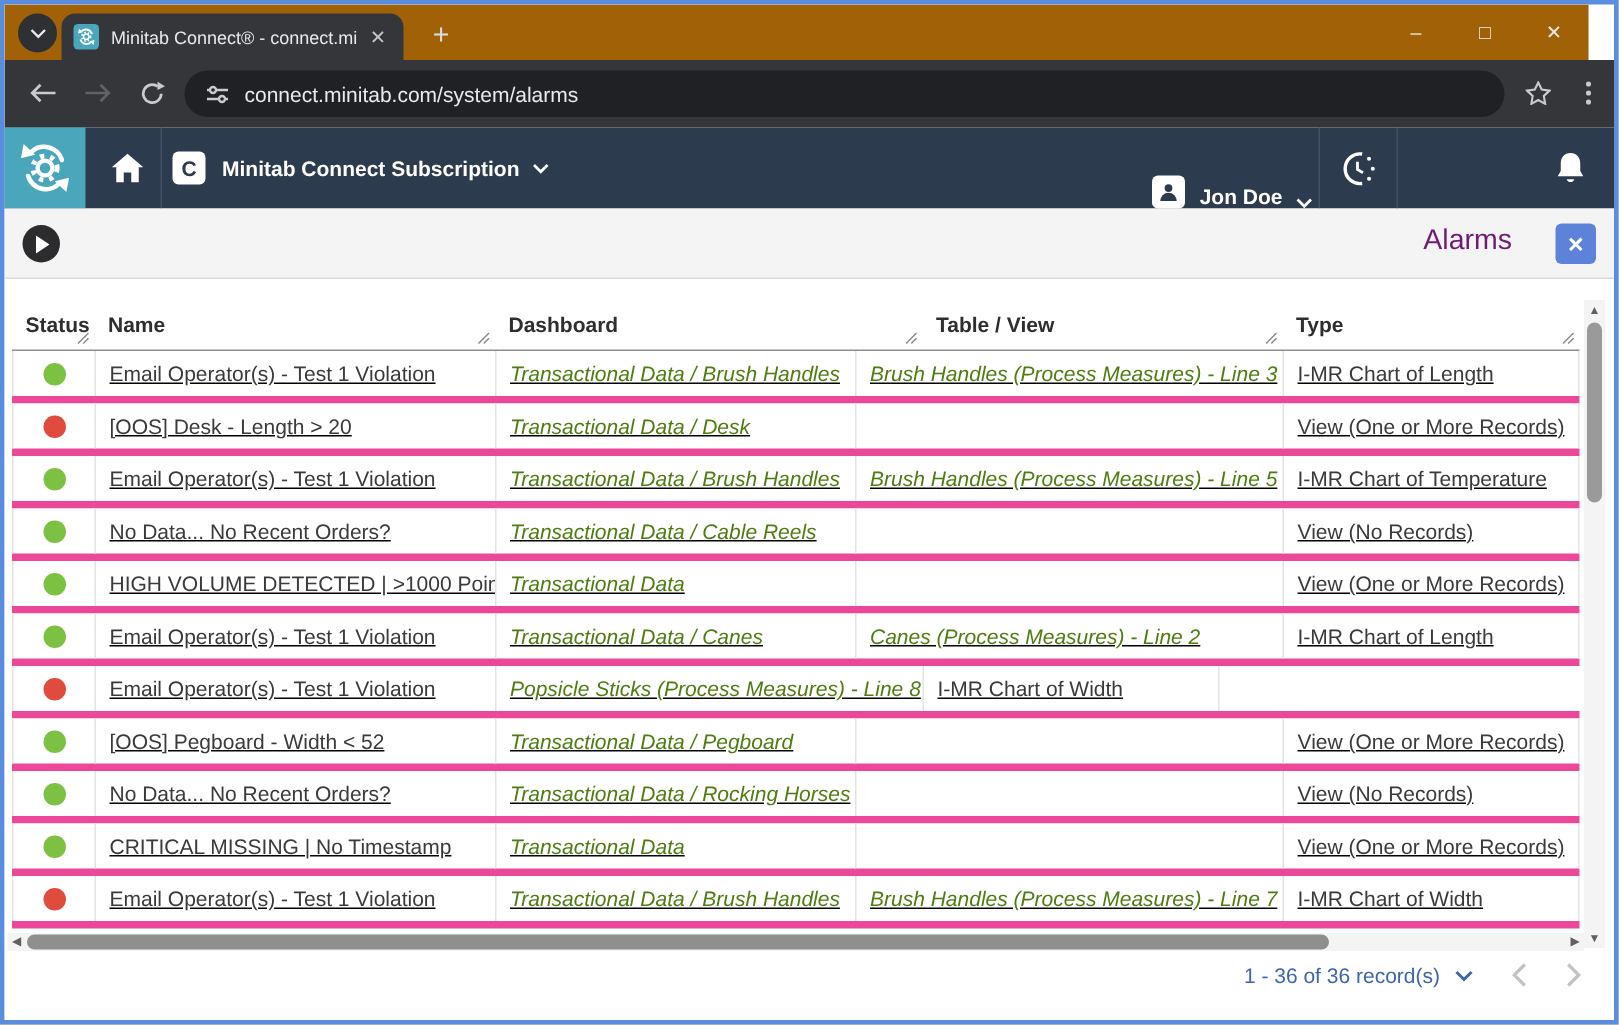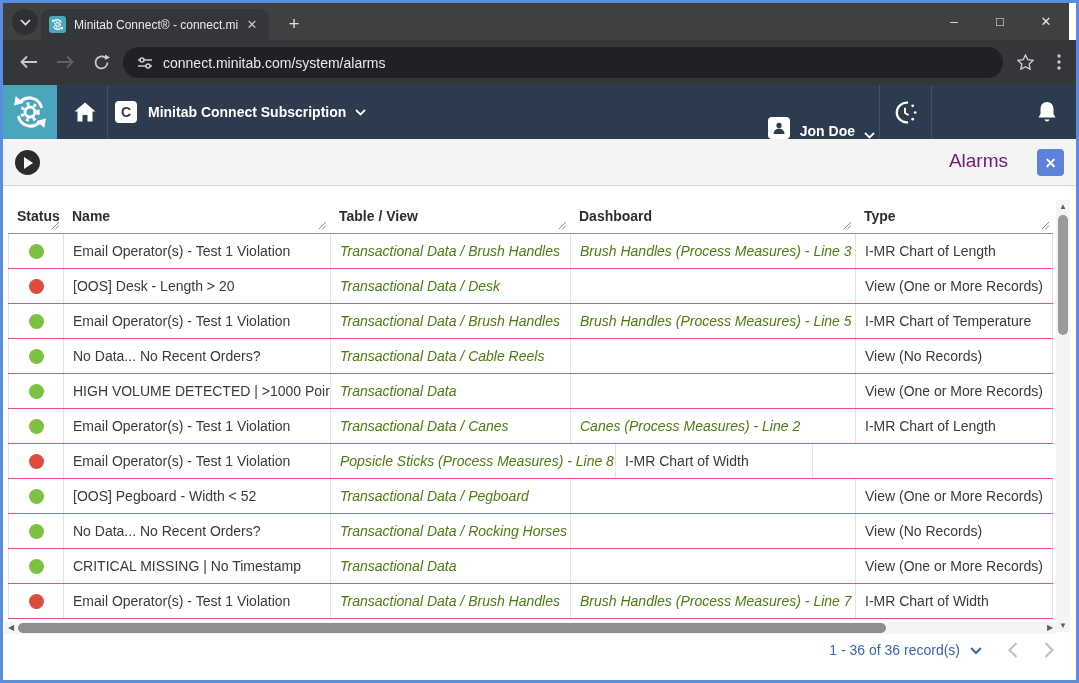--- a/index.html
+++ b/index.html
@@ -3,21 +3,21 @@
 <meta charset="utf-8">
 <style>
   * { margin:0; padding:0; box-sizing:border-box; }
   html,body { background:#888; }
   body { font-family:"Liberation Sans", sans-serif; }
   .window {
     position:relative; width:1079px; height:683px;
     border:3px solid #5b8dde; background:#fff; overflow:hidden;
   }
   
-  .tabstrip { position:absolute; left:0; top:0; right:7px; height:37px; background:#404040; }
+  .tabstrip { position:absolute; left:0; top:0; right:17px; height:37px; background:#a16207; }
   .tab-search { position:absolute; left:9px; top:6px; width:26px; height:26px; border-radius:13px;
     background:#2f3033; display:flex; align-items:center; justify-content:center; cursor:pointer; }
   .tab { position:absolute; left:38px; top:6px; width:228px; height:31px; background:#35363a;
     border-radius:9px 9px 0 0; display:flex; align-items:center; padding:0 8px; }
   .tab-fav { width:17px; height:17px; border-radius:3px; background:#4aa6ba; flex:0 0 auto;
     display:flex; align-items:center; justify-content:center; }
   .tab-title { color:#e8eaed; font-size:12px; margin-left:8px; width:160px; white-space:nowrap;
     overflow:hidden; flex:1; }
   .tab-close { color:#c4c7cb; font-size:13px; width:18px; height:18px; line-height:18px;
     text-align:center; border-radius:9px; cursor:pointer; }
@@ -60,21 +60,21 @@
   .panel-close { position:absolute; right:12px; top:10px; width:27px; height:27px; border-radius:4px;
     background:#5c83d9; color:#fff; font-size:14px; font-weight:bold; display:flex;
     align-items:center; justify-content:center; cursor:pointer; }
   
   .main { position:absolute; left:0; top:183px; right:0; bottom:0; background:#fff; }
   .grid { position:absolute; left:5px; top:14px; width:1045px; }
   .grid-header { display:flex; height:34px; border-bottom:1px solid #8f8f8f; }
   .hcell { position:relative; font-size:14px; font-weight:bold; color:#2e2e2e; padding:8px 0 0 9px;
     cursor:pointer; }
   .rz { position:absolute; right:3px; bottom:3px; cursor:col-resize; }
-  .grid-row { display:flex; height:35px; border-bottom:1px solid #ec4899; background:#fff; }
+  .grid-row { display:flex; height:35px; border-bottom:5px solid #ec4899; background:#fff;text-decoration:underline; }
   .cell { border-left:1px solid #e3e3e3; font-size:14px; color:#3a3a3a; display:flex;
     align-items:center; padding-left:9px; overflow:hidden; white-space:nowrap; }
   .cell.last { border-right:1px solid #e3e3e3; }
   .c0 { width:55px; } .c1 { width:267px; } .c2 { width:240px; } .c3 { width:285px; } .c4 { width:198px; }
   .cell.c0 { justify-content:center; padding-left:0; }
   .dot { width:15px; height:15px; border-radius:8px; }
   .dot.green { background:#7cc142; } .dot.red { background:#df4b3d; }
   .linktext { color:#4d7c0f; font-style:italic; cursor:pointer; }
   
   .vscroll { position:absolute; right:6px; top:14px; width:14px; height:432px; background:#f4f4f4; }
@@ -237,26 +237,26 @@
           <div class="hcell c0">Status<span class="rz">
               <svg width="9" height="9" viewBox="0 0 9 9">
                 <path d="M1 8 L8 1 M4.5 8 L8 4.5" stroke="#8a8a8a" stroke-width="1" fill="none"></path>
               </svg>
             </span></div>
           <div class="hcell c1">Name<span class="rz">
               <svg width="9" height="9" viewBox="0 0 9 9">
                 <path d="M1 8 L8 1 M4.5 8 L8 4.5" stroke="#8a8a8a" stroke-width="1" fill="none"></path>
               </svg>
             </span></div>
-          <div class="hcell c2">Table / View<span class="rz">
+          <div class="hcell c3">Dashboard<span class="rz">
               <svg width="9" height="9" viewBox="0 0 9 9">
                 <path d="M1 8 L8 1 M4.5 8 L8 4.5" stroke="#8a8a8a" stroke-width="1" fill="none"></path>
               </svg>
             </span></div>
-          <div class="hcell c3">Dashboard<span class="rz">
+          <div class="hcell c2">Table / View<span class="rz">
               <svg width="9" height="9" viewBox="0 0 9 9">
                 <path d="M1 8 L8 1 M4.5 8 L8 4.5" stroke="#8a8a8a" stroke-width="1" fill="none"></path>
               </svg>
             </span></div>
           <div class="hcell c4">Type<span class="rz">
               <svg width="9" height="9" viewBox="0 0 9 9">
                 <path d="M1 8 L8 1 M4.5 8 L8 4.5" stroke="#8a8a8a" stroke-width="1" fill="none"></path>
               </svg>
             </span></div>
         </div>

